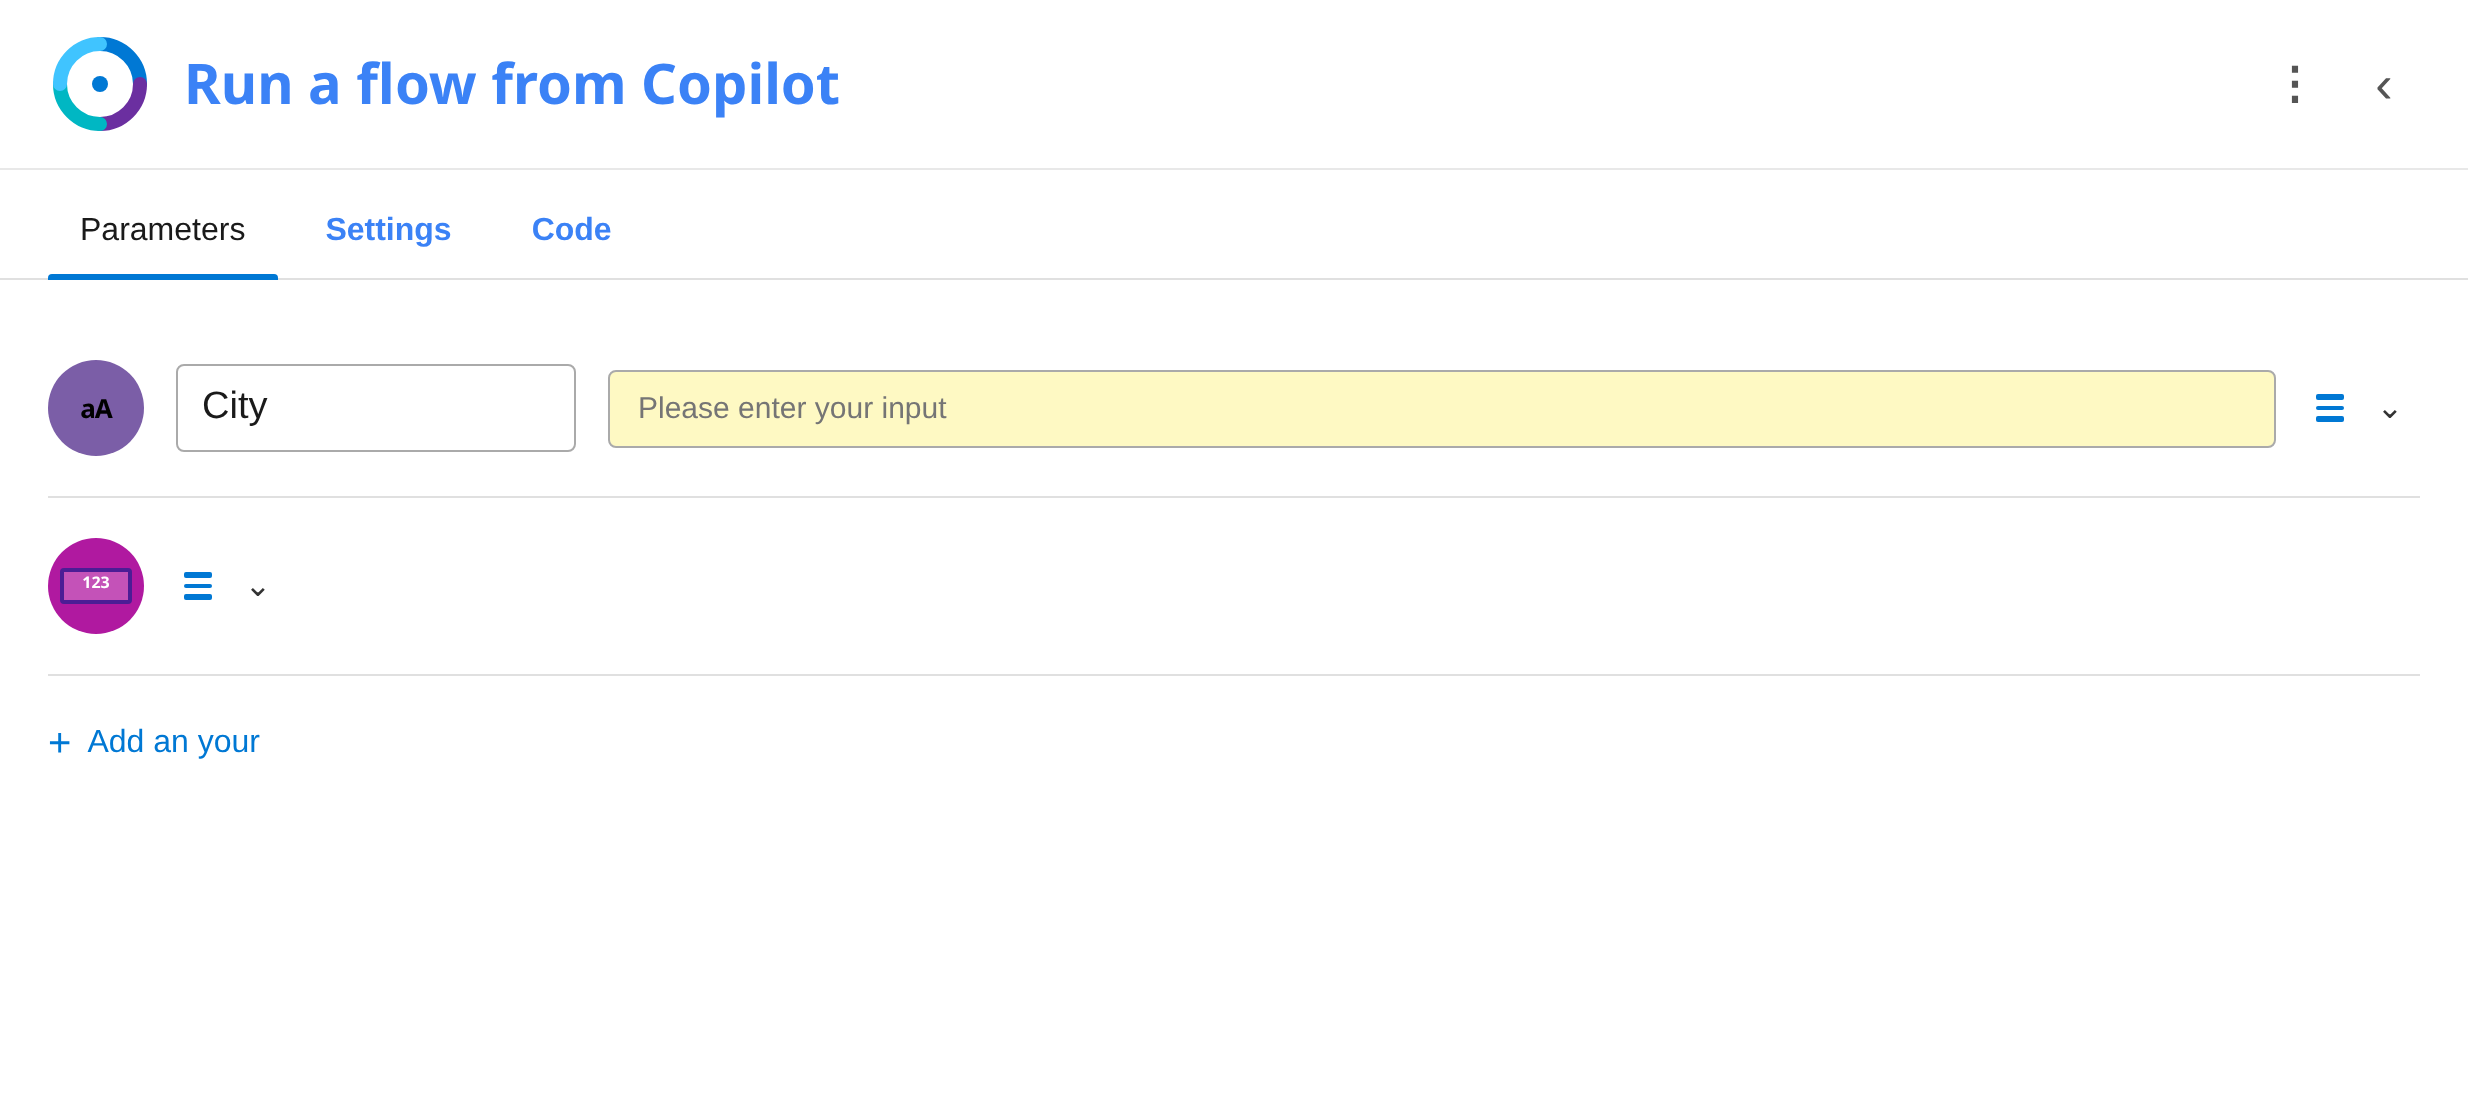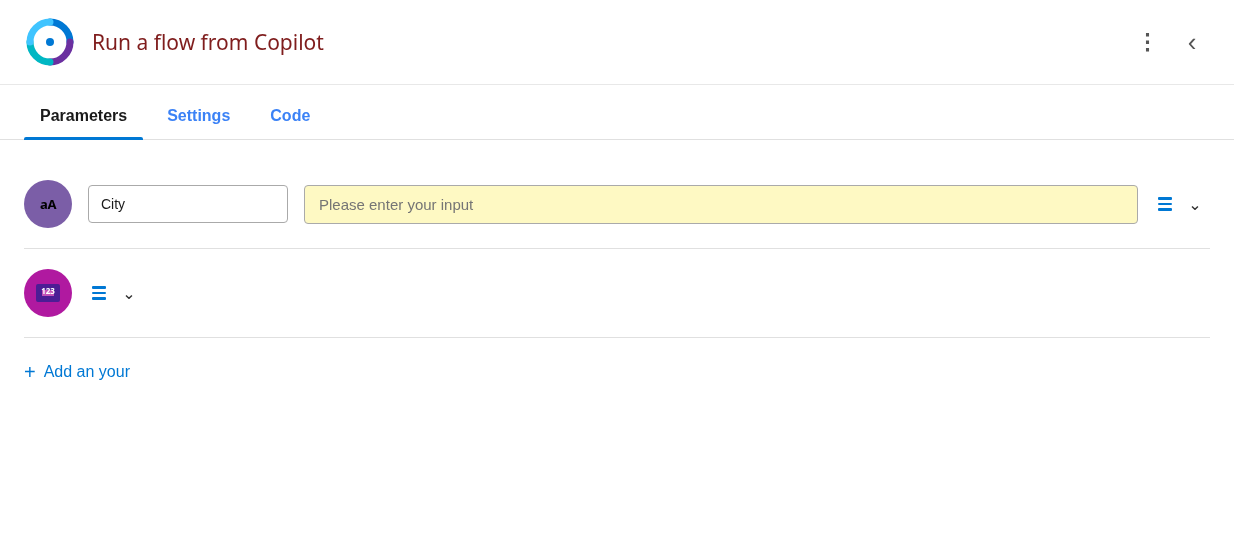--- a/index.html
+++ b/index.html
@@ -24,23 +24,23 @@
       width: 52px;
       height: 52px;
       margin-right: 16px;
       flex-shrink: 0;
     }
     .logo-svg {
       width: 52px;
       height: 52px;
     }
     .header-title {
-      font-size: 21px;
-      font-weight: 400;
-      color: #7f1d1d;
+      font-size: 28px;
+      font-weight: 700;
+      color: #3b82f6;
       flex: 1;
     }
     .header-actions {
       display: flex;
       align-items: center;
       gap: 8px;
     }
     .icon-btn {
       width: 36px;
       height: 36px;
@@ -67,21 +67,21 @@
       font-size: 16px;
       font-weight: 700;
       color: #3b82f6;
       cursor: pointer;
       border: none;
       background: none;
       position: relative;
       margin-right: 8px;
     }
     .tab.active {
-      font-weight: 700;
+      font-weight: 400;
       color: #1a1a1a;
     }
     .tab.active::after {
       content: '';
       position: absolute;
       bottom: -1px;
       left: 0;
       right: 0;
       height: 3px;
       background: #0078d4;
@@ -123,43 +123,43 @@
       font-weight: 700;
       color: #000000;
       letter-spacing: -0.5px;
     }
     .avatar-num-content {
       display: flex;
       flex-direction: column;
       align-items: center;
     }
     .avatar-num-icon {
-      width: 24px;
+      width: 36px;
       height: 18px;
       background: rgba(255,255,255,0.25);
-      border: 6px solid #4c1d95;
+      border: 2px solid #4c1d95;
       border-radius: 2px;
       display: flex;
-      align-items: flex-end;
+      align-items: flex-start;
       justify-content: center;
     }
     .avatar-num-text {
       font-size: 8px;
       color: white;
       font-weight: 700;
     }
 
     
     .name-field {
       width: 200px;
       min-width: 200px;
       padding: 10px 12px;
       border: 1px solid #aaa;
       border-radius: 4px;
-      font-size: 14px;
+      font-size: 19px;
       color: #1a1a1a;
       background: #fff;
       flex-shrink: 0;
     }
 
     
     .value-input {
       flex: 1;
       padding: 10px 14px;
       border: 1px solid #aaa;

